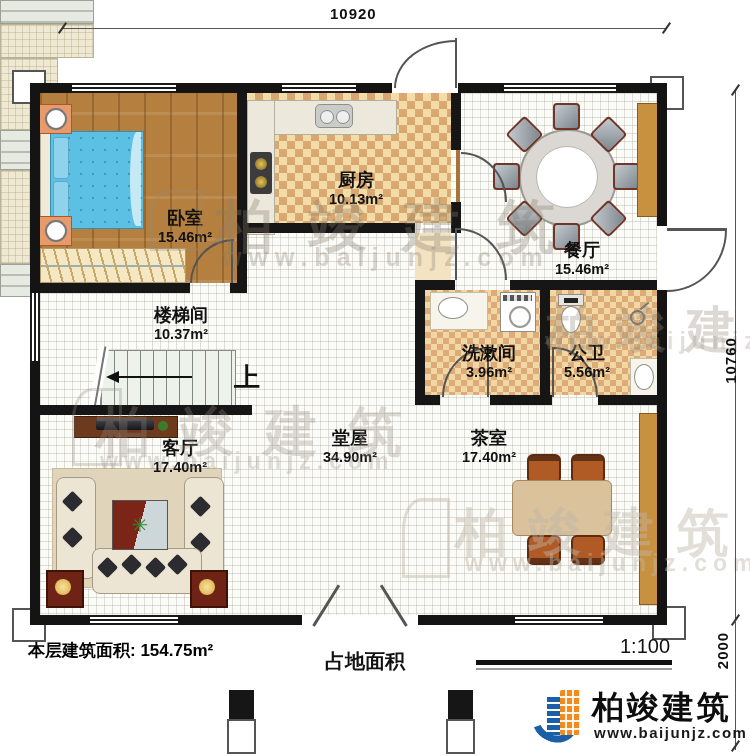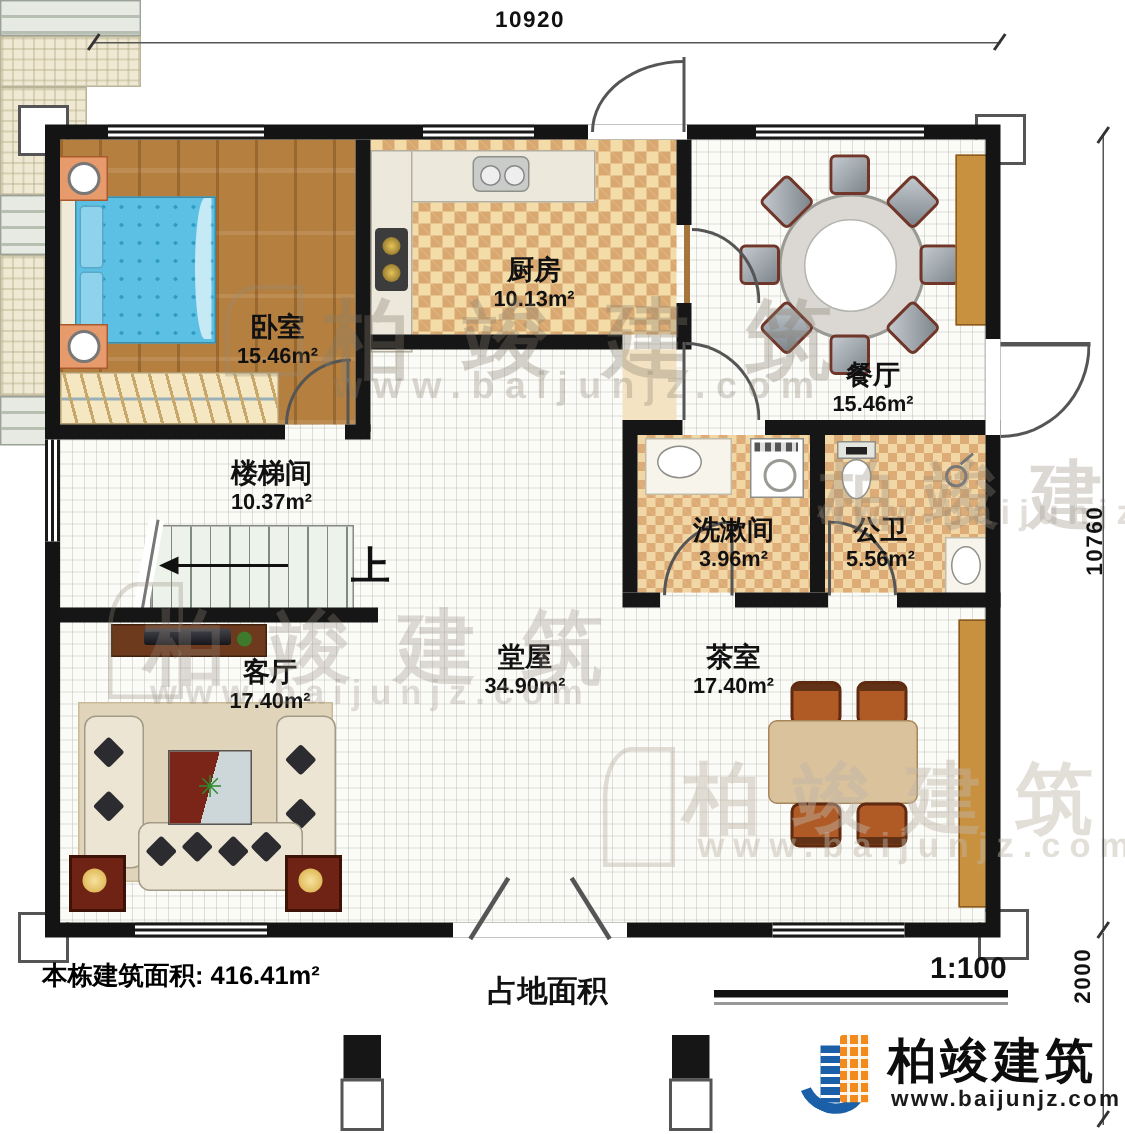--- a/index.html
+++ b/index.html
@@ -293,24 +293,24 @@
 
   <div class="wm-glyph" style="left:72px;top:388px;width:44px;height:72px;"></div>
   <div class="wm" style="left:96px;top:396px;font-size:54px;letter-spacing:30px;color:rgba(150,140,128,.30);">柏竣建筑</div>
   <div class="wm" style="left:100px;top:448px;font-size:23px;letter-spacing:6px;color:rgba(150,140,128,.28);">www.baijunjz.com</div>
 
   <div class="wm-glyph" style="left:402px;top:498px;width:42px;height:74px;border-color:rgba(190,182,168,.45);"></div>
   <div class="wm" style="left:455px;top:498px;font-size:52px;letter-spacing:22px;color:rgba(190,182,168,.45);">柏竣建筑</div>
   <div class="wm" style="left:465px;top:550px;font-size:23px;letter-spacing:6px;color:rgba(190,182,168,.45);">www.baijunjz.com</div>
 
   <div class="abs" style="left:28px;top:638px;z-index:9;">
-    <div class="info-line">本栋建筑面积: 416.41m²</div>
-  </div>
-
-  <div class="abs" style="left:620px;top:635px;font-size:20px;font-weight:bold;z-index:9;">1:100</div>
+    <div class="info-line">本层建筑面积: 154.75m²</div>
+  </div>
+
+  <div class="abs" style="left:620px;top:635px;font-size:20px;font-weight:normal;z-index:9;">1:100</div>
   <div class="abs" style="left:476px;top:660px;width:196px;height:5px;background:#111;z-index:9;"></div>
   <div class="abs" style="left:476px;top:668px;width:196px;height:1.5px;background:#999;z-index:9;"></div>
 
   <div class="abs" style="left:530px;top:686px;width:58px;height:58px;z-index:9;">
     <div class="abs" style="left:2px;top:16px;width:46px;height:40px;border:7px solid #1b5fa8;border-top-color:transparent;border-left-color:transparent;border-radius:50%;transform:rotate(25deg);box-sizing:border-box;"></div>
     <div class="abs" style="left:17px;top:11px;width:13px;height:38px;background:#1b5fa8;background-image:repeating-linear-gradient(to bottom,transparent 0 5px,#fff 5px 7px);"></div>
     <div class="abs" style="left:30px;top:4px;width:20px;height:45px;background:#f28a1e;border-radius:2px;background-image:repeating-linear-gradient(to bottom,transparent 0 6px,rgba(255,255,255,.9) 6px 8px),repeating-linear-gradient(to right,transparent 0 5px,rgba(255,255,255,.9) 5px 7px);"></div>
   </div>
   <div class="abs" style="left:592px;top:686px;font-size:32px;font-weight:900;letter-spacing:3px;color:#0d0d0d;z-index:9;white-space:nowrap;">柏竣建筑</div>
   <div class="abs" style="left:594px;top:724px;font-size:15px;font-weight:bold;letter-spacing:1.5px;color:#1a1a1a;z-index:9;white-space:nowrap;">www.baijunjz.com</div>

